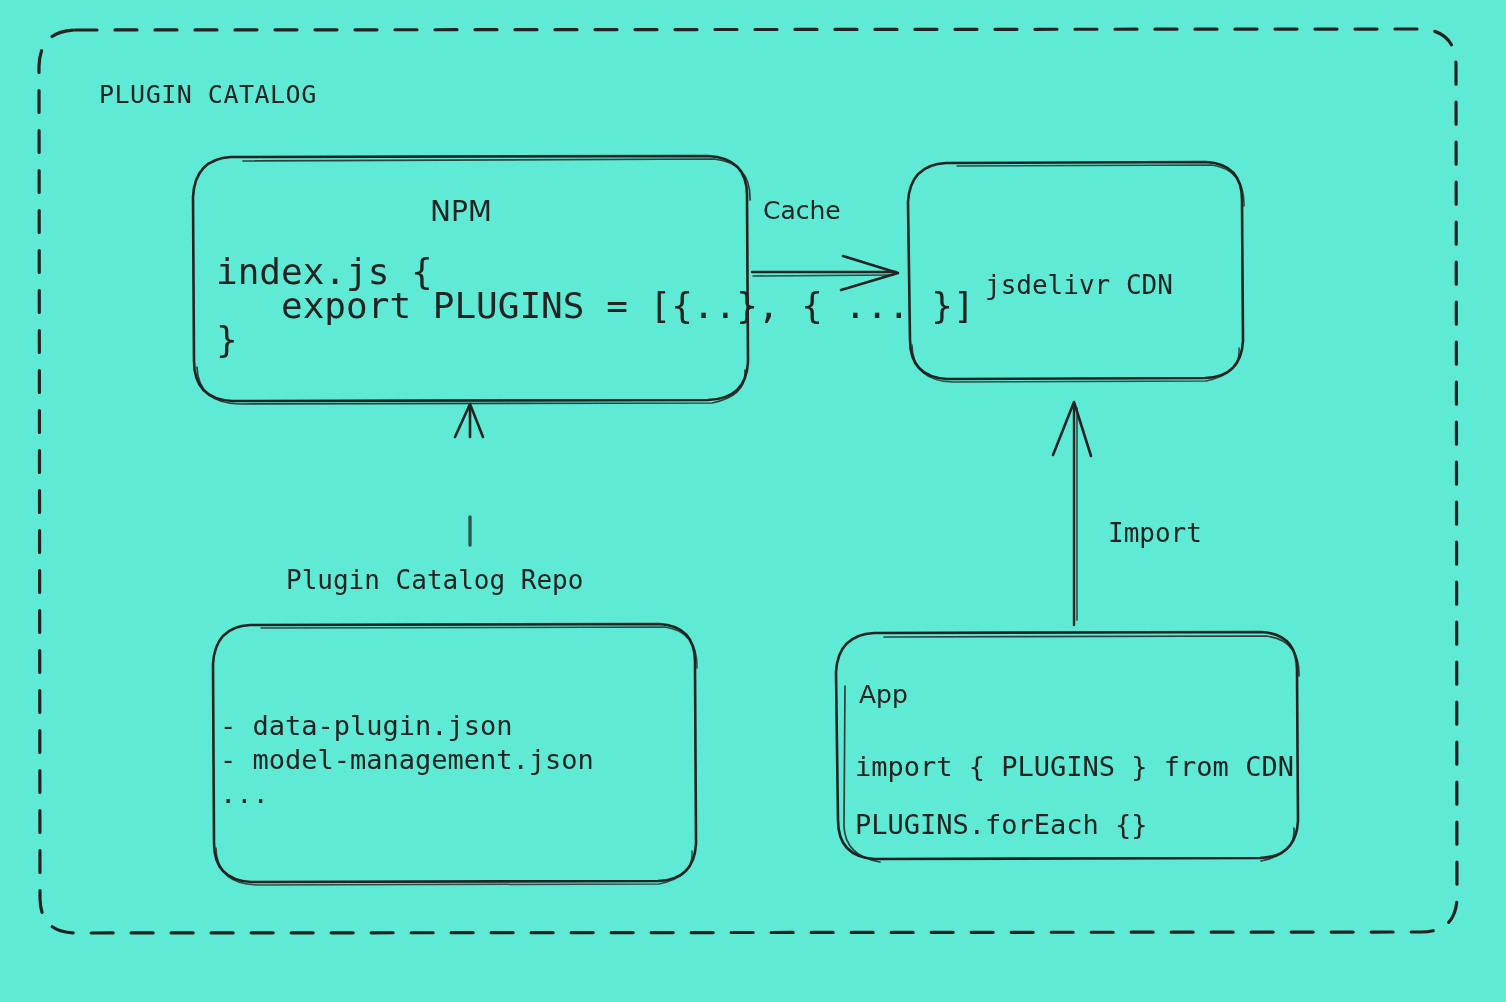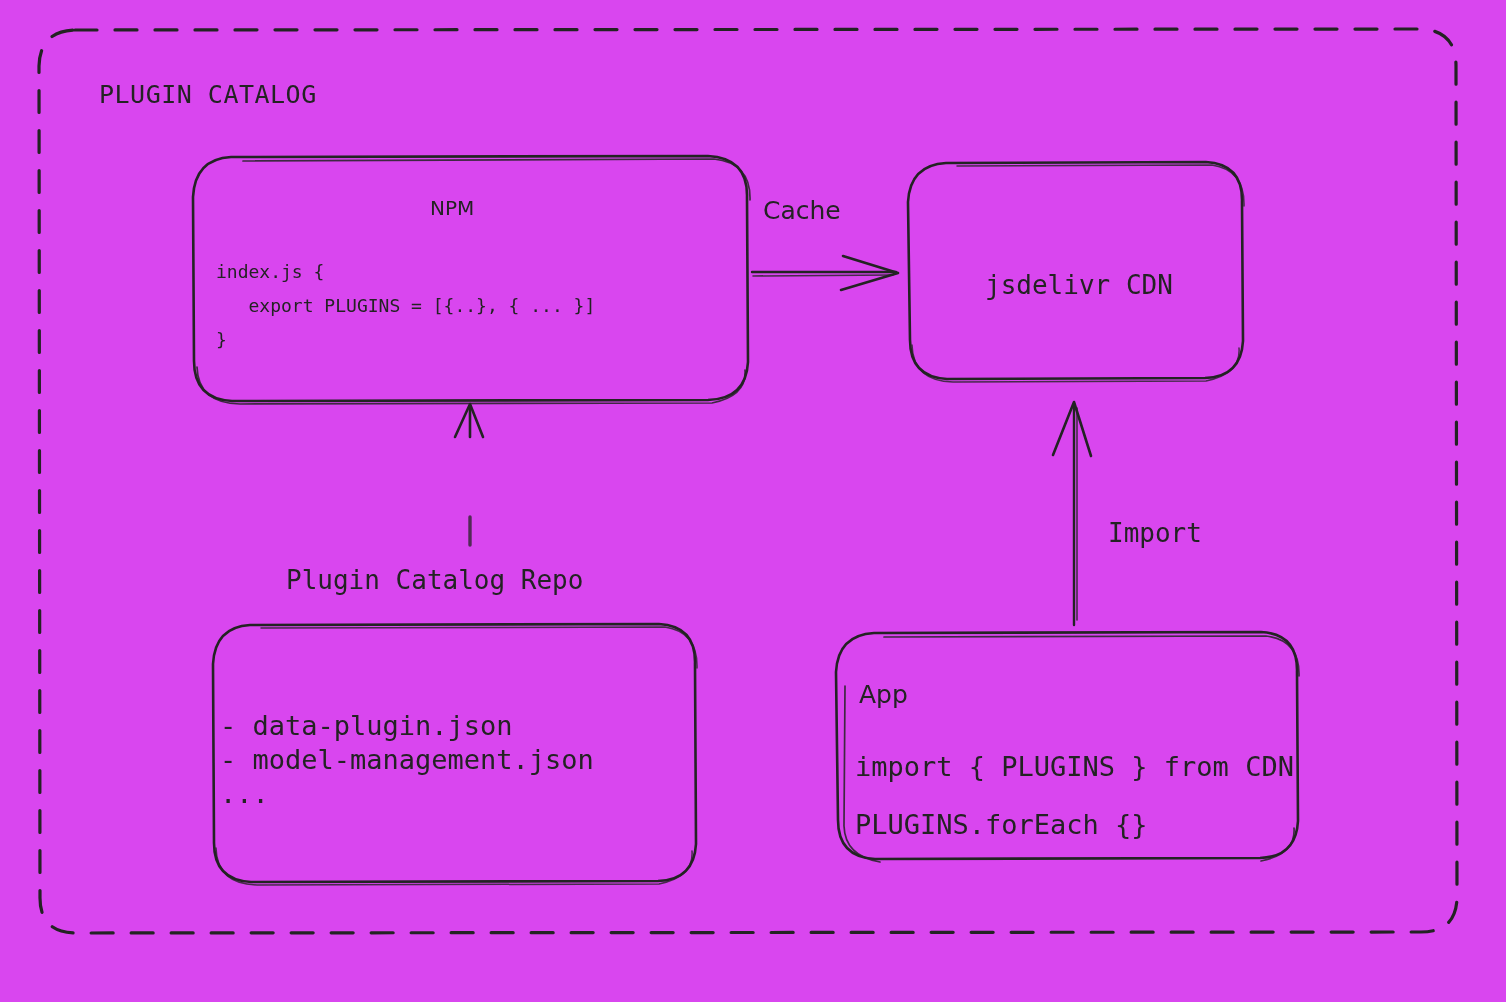--- a/index.html
+++ b/index.html
@@ -4,21 +4,21 @@
 <style>
   html, body {
     margin: 0;
     padding: 0;
     background: #ffffff;
   }
   #canvas {
     position: relative;
     width: 1506px;
     height: 1002px;
-    background: #d946ef;
+    background: #5eead4;
     overflow: hidden;
     font-family: "DejaVu Sans Mono", monospace;
   }
   svg.layer {
     position: absolute;
     top: 0;
     left: 0;
     width: 1506px;
     height: 1002px;
     pointer-events: none;
@@ -35,25 +35,25 @@
   
   #group-title {
     left: 99px; top: 82px;
     font-size: 25px;
     letter-spacing: 0.5px;
   }
 
   
   #npm-title {
     left: 430px; top: 198px;
-    font-size: 20px;
+    font-size: 28px;
   }
   #npm-code {
     left: 216px; top: 255px;
-    font-size: 18px;
+    font-size: 36px;
     line-height: 34px;
   }
 
   
   #cdn-title {
     left: 985px; top: 272px;
     font-size: 26px;
   }
 
   

